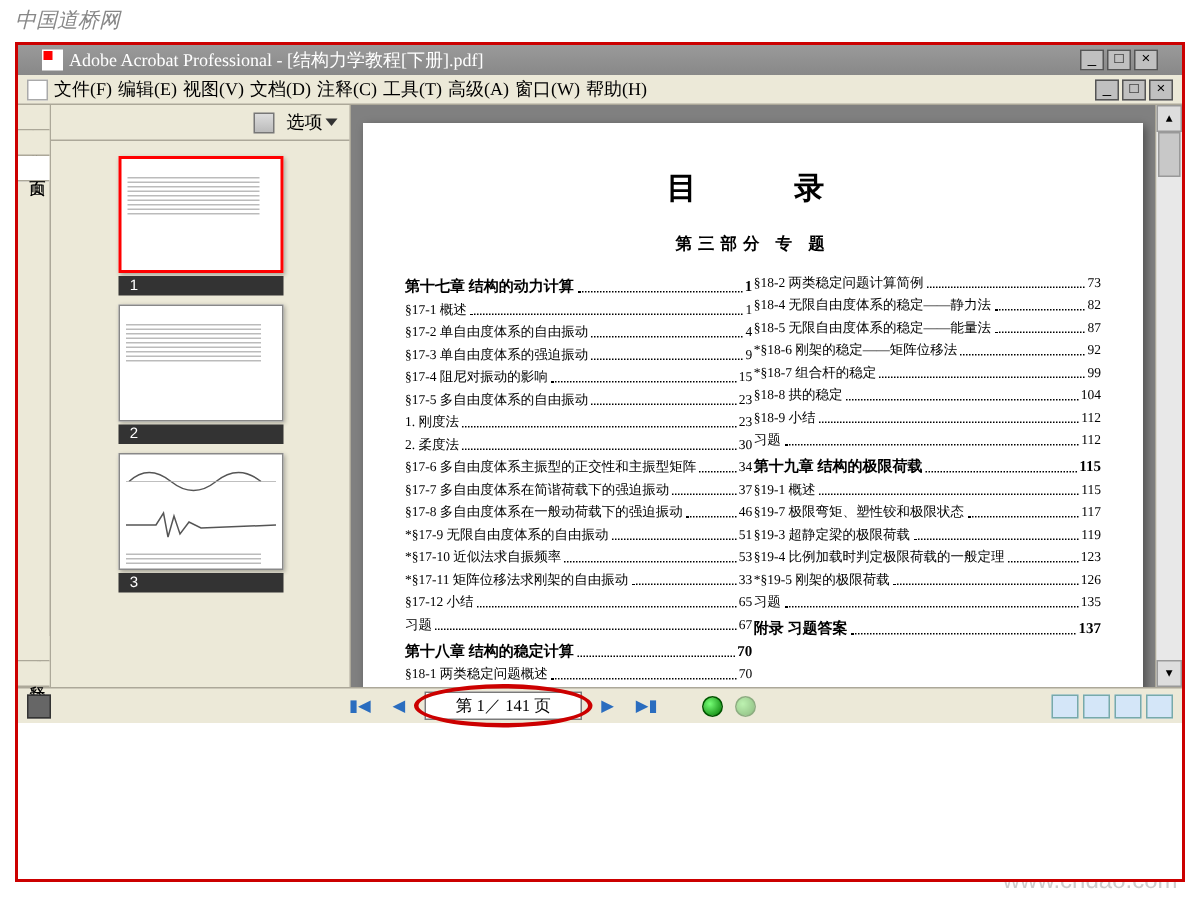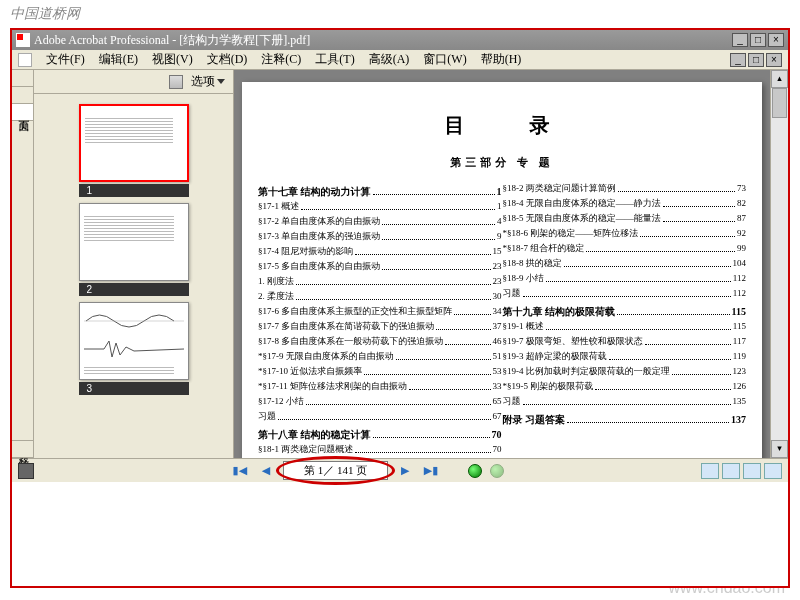--- a/index.html
+++ b/index.html
@@ -1,25 +1,25 @@
 <!DOCTYPE html>
 <html><head>
 <meta charset="utf-8">
 <style>
 *{margin:0;padding:0;box-sizing:border-box;font-family:"SimSun",serif;}
 body{width:800px;height:600px;background:#fff;position:relative;overflow:hidden;}
 .outer-border{position:absolute;top:28px;left:10px;width:780px;height:560px;border:2px solid #cc0000;background:#fff;}
 .watermark-top{position:absolute;top:5px;left:10px;font-size:14px;color:#888;font-style:italic;}
 .watermark-bot{position:absolute;bottom:3px;right:15px;font-size:16px;color:#ccc;font-family:Arial,sans-serif;}
-.titlebar{height:20px;background:linear-gradient(#9a9a9a,#888);display:flex;align-items:center;padding:0 4px;color:#fff;font-size:12px;font-family:Arial,sans-serif;}
+.titlebar{height:20px;background:linear-gradient(#9a9a9a,#888);display:flex;align-items:center;padding:0 16px;color:#fff;font-size:12px;font-family:Arial,sans-serif;}
 .titlebar .pdf-ico{width:14px;height:14px;background:#fff;margin-right:4px;position:relative;}
 .titlebar .pdf-ico::after{content:"";position:absolute;top:1px;left:1px;width:6px;height:6px;background:red;}
 .winbtns{margin-left:auto;display:flex;gap:2px;}
 .winbtn{width:16px;height:14px;background:#c0c0c0;border:1px solid #555;font-size:10px;line-height:11px;text-align:center;color:#000;font-family:Arial;}
-.menubar{height:20px;background:#ece9d8;border-bottom:1px solid #aca899;display:flex;align-items:center;gap:14px;padding:0 6px;font-size:12px;color:#000;}
+.menubar{height:20px;background:#ece9d8;border-bottom:1px solid #aca899;display:flex;align-items:center;gap:4px;padding:0 6px;font-size:12px;color:#000;}
 .menubar .pdf-ico2{width:14px;height:14px;background:#fff;border:1px solid #aaa;}
 .doc-winbtns{margin-left:auto;display:flex;gap:2px;}
 .workarea{height:388px;display:flex;background:#808080;}
 .sidetabs{width:22px;background:#ece9d8;border-right:1px solid #aca899;display:flex;flex-direction:column;}
 .sidetab{writing-mode:vertical-rl;text-orientation:upright;font-size:11px;padding:8px 2px;border-bottom:1px solid #aca899;background:#ece9d8;text-align:center;}
 .sidetab.active{background:#fff;}
 .sidegap{flex:1;}
 .thumbpanel{width:200px;background:#ece9d8;border-right:1px solid #aca899;display:flex;flex-direction:column;}
 .thumbtools{height:24px;border-bottom:1px solid #aca899;display:flex;align-items:center;justify-content:flex-end;gap:8px;padding:0 8px;font-size:12px;}
 .trash{width:14px;height:14px;border:1px solid #777;background:linear-gradient(#ddd,#bbb);}
@@ -30,21 +30,21 @@
 .thumb-page{width:110px;height:78px;background:#fff;border:1px solid #888;box-shadow:1px 1px 3px rgba(0,0,0,0.3);padding:4px;}
 .thumb.sel .thumb-page{border:2px solid red;}
 .thumb-lines{display:flex;flex-direction:column;gap:2px;margin-top:8px;}
 .thumb-lines div{height:1px;background:#bbb;width:90%;}
 .thumb-num{margin-top:2px;background:#333;color:#fff;font-size:10px;padding:1px 8px;font-family:Arial;}
 .docview{flex:1;background:#808080;position:relative;display:flex;}
 .docview .vscroll{width:18px;background:#ece9d8;border-left:1px solid #aca899;display:flex;flex-direction:column;}
 .sbtn{height:18px;background:#ddd;border:1px solid #999;font-size:9px;text-align:center;line-height:15px;}
 .strack{flex:1;background:#e8e8e8;position:relative;}
 .sthumb{position:absolute;left:1px;right:1px;top:0;height:30px;background:#c8c8c8;border:1px solid #999;}
-.page{margin:12px auto;width:520px;height:460px;background:#fff;box-shadow:2px 2px 6px rgba(0,0,0,0.4);padding:20px 16px;font-size:9px;color:#000;overflow:hidden;}
+.page{margin:12px auto;width:520px;height:460px;background:#fff;box-shadow:2px 2px 6px rgba(0,0,0,0.4);padding:20px 28px;font-size:9px;color:#000;overflow:hidden;}
 .page-title{text-align:center;font-size:20px;font-weight:bold;letter-spacing:30px;margin:10px 0 16px 20px;}
 .section-head{text-align:center;font-size:11px;font-weight:bold;margin-bottom:12px;letter-spacing:4px;}
 .cols{display:flex;gap:1px;}
 .col{flex:1;display:flex;flex-direction:column;gap:2px;}
 .entry{display:flex;white-space:nowrap;font-size:9px;line-height:13px;}
 .entry .lbl{flex:0 0 auto;}
 .entry .dots{flex:1;border-bottom:1px dotted #000;margin:0 2px 3px 2px;min-width:8px;}
 .entry .pg{flex:0 0 auto;}
 .chap{font-weight:bold;font-size:10px;margin-top:3px;}
 .statusbar{height:24px;background:#ece9d8;border-top:1px solid #aca899;display:flex;align-items:center;padding:0 6px;gap:6px;}

